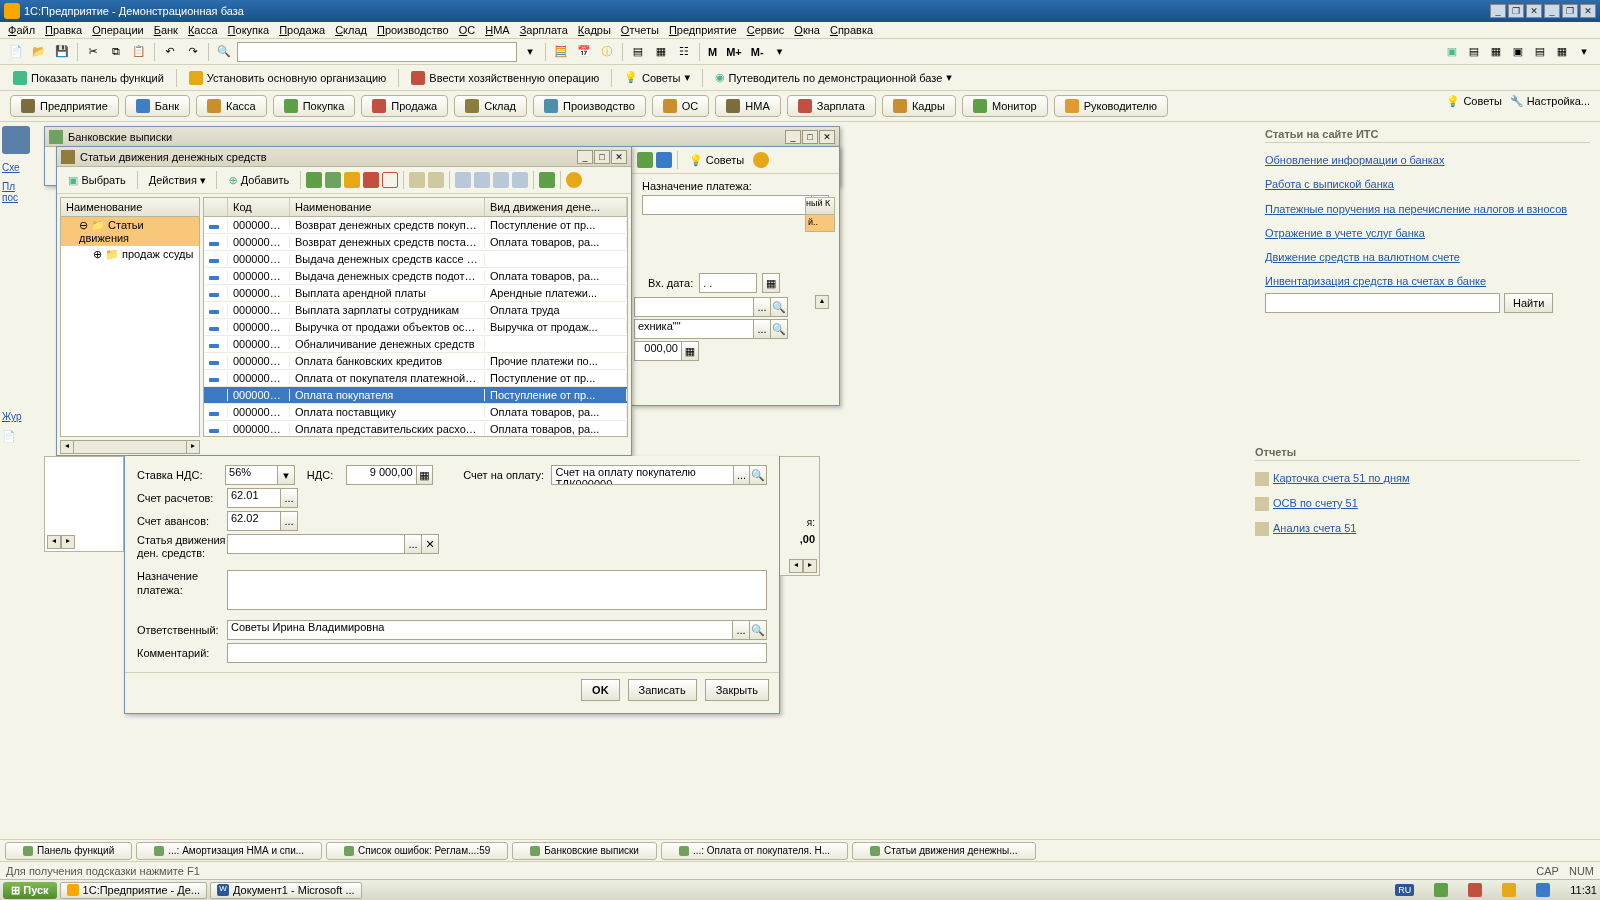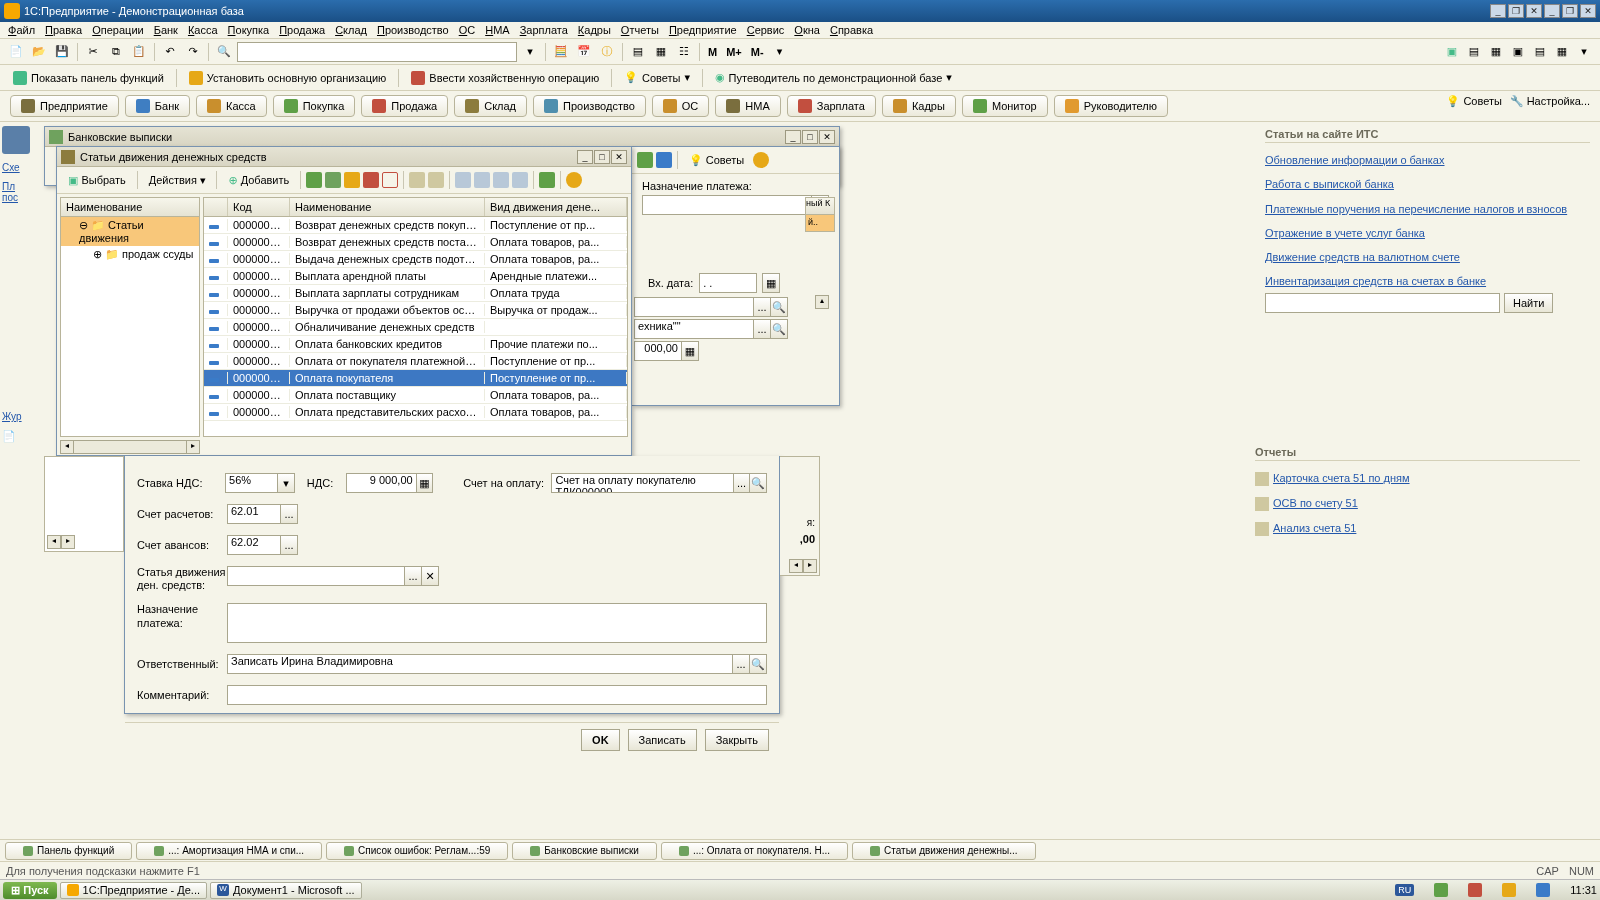--- a/index.html
+++ b/index.html
@@ -58,21 +58,21 @@
 .grid-body { flex: 1; overflow-y: auto; }
 .grow { display: flex; border-bottom: 1px solid #ececdf; height: 17px; align-items: center; }
 .grow.sel { background: #3d78c3; color: #fff; }
 .gc { border-right: 1px solid #ececdf; padding: 0 5px; overflow: hidden; white-space: nowrap; text-overflow: ellipsis; }
 .gc.ico { width: 24px; flex: 0 0 24px; }
 .gc.c1 { width: 62px; flex: 0 0 62px; }
 .gc.c2 { width: 195px; flex: 0 0 195px; }
 .gc.c3 { flex: 1; }
 .dot { width: 10px; height: 4px; background: #3a7bc8; border-radius: 1px; display: inline-block; }
 
-.form-row { display: flex; align-items: center; margin: 11px 0; }
+.form-row { display: flex; align-items: center; margin: 3px 0; }
 .form-row label { width: 90px; }
 .fld { height: 20px; border: 1px solid #a9a68d; background: #fff; padding: 0 3px; }
 .fld-btn { width: 18px; height: 20px; border: 1px solid #a9a68d; background: linear-gradient(#fff,#e8e6d6); text-align: center; line-height: 18px; margin-left: -1px; }
 
 .footer-btns { display: flex; gap: 8px; justify-content: flex-end; padding: 6px 10px; border-top: 1px solid #d4d0b8; }
 .footer-btns button { height: 22px; padding: 0 10px; border: 1px solid #a9a68d; background: linear-gradient(#fff,#e8e6d6); }
 
 .statusbar { position: absolute; bottom: 21px; left: 0; right: 0; height: 18px; background: #f5f4e9; border-top: 1px solid #d4d0b8; display: flex; align-items: center; padding: 0 6px; font-size: 10px; color: #555; }
 .statusbar .sr { margin-left: auto; display: flex; gap: 10px; }
 
@@ -408,20 +408,26 @@
             <div class="gc c3">Поступление от пр...</div>
           </div>
           <div class="grow">
             <div class="gc ico"><span class="dot"></span></div>
             <div class="gc c1">000000032</div>
             <div class="gc c2">Возврат денежных средств поставщи...</div>
             <div class="gc c3">Оплата товаров, ра...</div>
           </div>
           <div class="grow">
             <div class="gc ico"><span class="dot"></span></div>
+            <div class="gc c1">000000016</div>
+            <div class="gc c2">Выдача денежных средств кассе ККМ</div>
+            <div class="gc c3"></div>
+          </div>
+          <div class="grow">
+            <div class="gc ico"><span class="dot"></span></div>
             <div class="gc c1">000000012</div>
             <div class="gc c2">Выдача денежных средств подотчетни...</div>
             <div class="gc c3">Оплата товаров, ра...</div>
           </div>
           <div class="grow">
             <div class="gc ico"><span class="dot"></span></div>
             <div class="gc c1">000000008</div>
             <div class="gc c2">Выплата арендной платы</div>
             <div class="gc c3">Арендные платежи...</div>
           </div>
@@ -514,21 +520,21 @@
       <input class="fld" style="width: 178px;">
       <span class="fld-btn">...</span>
       <span class="fld-btn">✕</span>
     </div>
     <div class="form-row" style="align-items:flex-start;margin-top:10px">
       <label style="line-height:1.2">Назначение платежа:</label>
       <textarea class="fld" style="width: 540px; height: 40px; resize: none;"></textarea>
     </div>
     <div class="form-row" style="margin-top:10px">
       <label>Ответственный:</label>
-      <div class="fld" style="width:506px">Записать Ирина Владимировна</div>
+      <div class="fld" style="width:506px">Советы Ирина Владимировна</div>
       <span class="fld-btn">...</span>
       <span class="fld-btn">🔍</span>
     </div>
     <div class="form-row">
       <label>Комментарий:</label>
       <input class="fld" style="width: 540px;">
     </div>
   </div>
   <div class="footer-btns">
     <button style="font-weight:bold">OK</button>

